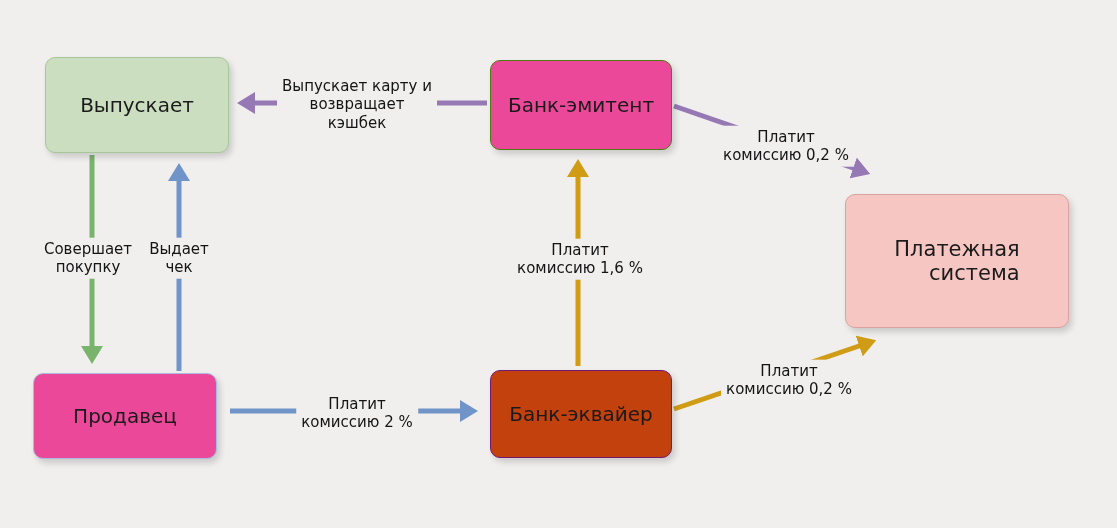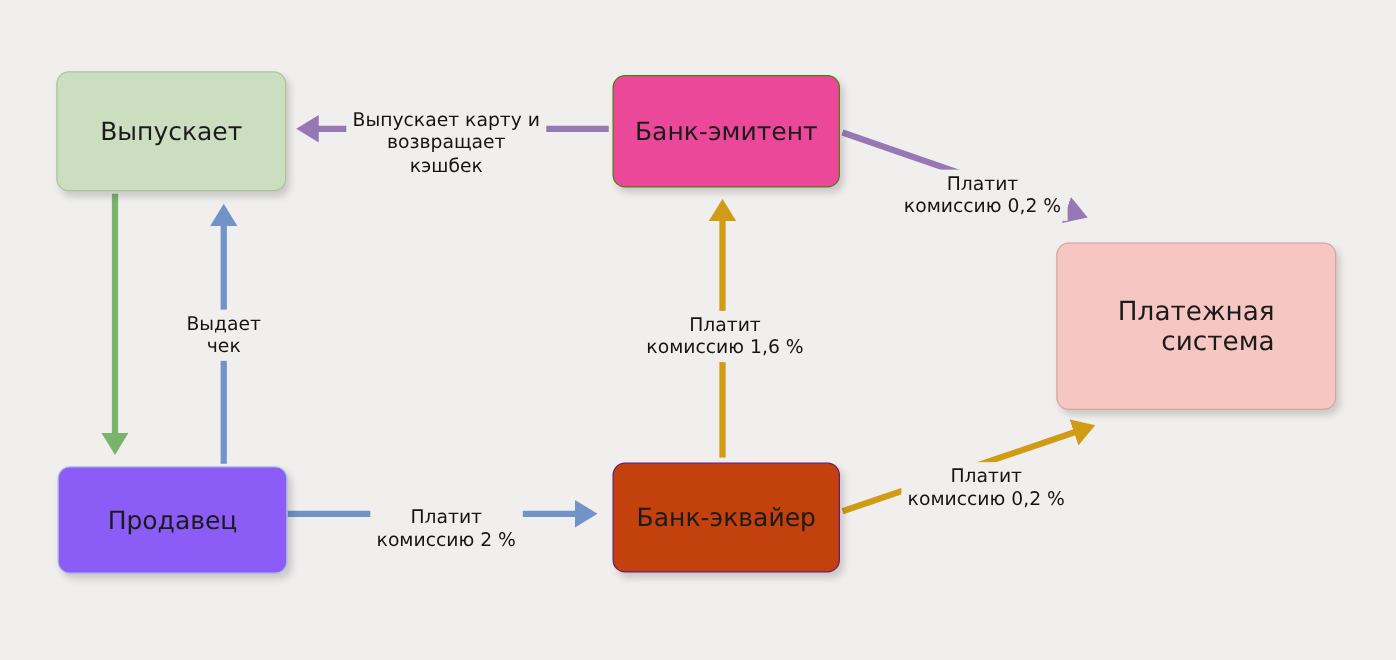--- a/index.html
+++ b/index.html
@@ -29,34 +29,33 @@
     box-shadow: 3px 4px 6px rgba(0,0,0,0.16);
     font-size: 20px;
     color: #1b1b1b;
     z-index: 3;
     text-align: center;
   }
   .node span { white-space: pre-line; }
   #node-buyer    { left: 45px;  top: 57px;  width: 182px; height: 94px;  background: #cbdfc0; border: 1px solid #a8c699; }
   #node-issuer   { left: 490px; top: 60px;  width: 180px; height: 88px;  background: #ec4899; border: 1px solid #4d7c0f; }
   #node-ps       { left: 845px; top: 194px; width: 222px; height: 132px; background: #f5c6c2; border: 1px solid #daa39f; font-size: 21px; text-align: right; }
-  #node-seller   { left: 46px;  top: 373px; width: 182px; height: 84px;  background: #8b5cf6; border: 1px solid #a8bce2; }
+  #node-seller   { left: 33px;  top: 373px; width: 182px; height: 84px;  background: #ec4899; border: 1px solid #a8bce2; }
   #node-acquirer { left: 490px; top: 370px; width: 180px; height: 86px;  background: #c2410c; border: 1px solid #701a75; }
   .edge-label {
     position: absolute;
     transform: translate(-50%, -50%);
     z-index: 2;
     background: #f0efee;
     font-size: 15px;
     line-height: 1.22;
     color: #141414;
     text-align: center;
     white-space: pre-line;
     padding: 2px 5px;
-    margin-top: 10px;
   }
   #lbl-1 { left: 357px; top: 104px; }
   #lbl-2 { left: 88px;  top: 258px; }
   #lbl-3 { left: 179px; top: 258px; }
   #lbl-4 { left: 357px; top: 413px; }
   #lbl-5 { left: 580px; top: 259px; }
   #lbl-6 { left: 786px; top: 146px; }
   #lbl-7 { left: 789px; top: 380px; }
 </style>
 </head>
@@ -101,20 +100,22 @@
   <div class="node" id="node-seller">
     <span>Продавец</span>
   </div>
   <div class="node" id="node-acquirer">
     <span>Банк-эквайер</span>
   </div>
 
   <div class="edge-label" id="lbl-1">Выпускает карту и
 возвращает
 кэшбек</div>
+  <div class="edge-label" id="lbl-2">Совершает
+покупку</div>
   <div class="edge-label" id="lbl-3">Выдает
 чек</div>
   <div class="edge-label" id="lbl-4">Платит
 комиссию 2 %</div>
   <div class="edge-label" id="lbl-5">Платит
 комиссию 1,6 %</div>
   <div class="edge-label" id="lbl-6">Платит
 комиссию 0,2 %</div>
   <div class="edge-label" id="lbl-7">Платит
 комиссию 0,2 %</div>

